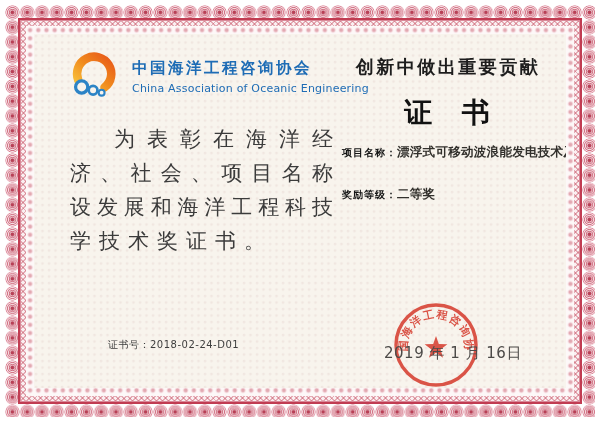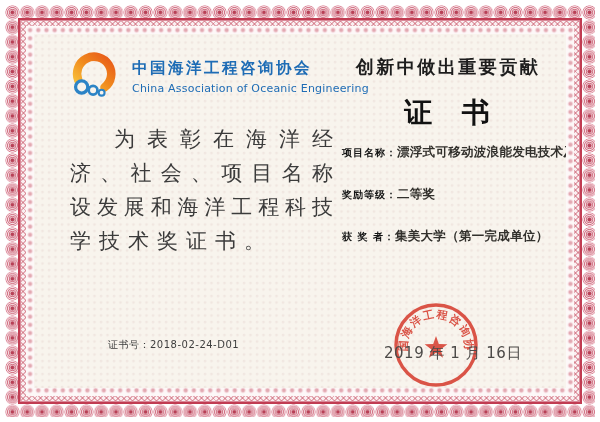--- a/index.html
+++ b/index.html
@@ -174,23 +174,20 @@
             <div class="award-subtitle">证 书</div>
           </div>
 
           <div class="fields">
             <div class="field-row">
               <span class="f-label">项目名称：</span><span class="f-value">漂浮式可移动波浪能发电技术及装置</span>
             </div>
             <div class="field-row">
               <span class="f-label">奖励等级：</span><span class="f-value">二等奖</span>
             </div>
-            <div class="field-row">
-              <span class="f-label">获 奖 者：</span><span class="f-value">集美大学（第一完成单位）</span>
-            </div>
           </div>
 
           <svg class="seal" viewBox="0 0 90 90">
             <circle cx="45" cy="45" r="40" fill="none" stroke="#d5392b" stroke-width="3.4"></circle>
             <path id="sealArc" d="M 17.8 57 A 29 29 0 1 1 72.2 57" fill="none"></path>
             <text fill="#d5392b"><textPath href="#sealArc" startOffset="50%" text-anchor="middle">中国海洋工程咨询协会</textPath></text>
             <polygon fill="#d5392b" points="45,36 47.82,44.12 56.41,44.29 49.57,49.48 52.05,57.71 45,52.8 37.95,57.71 40.43,49.48 33.59,44.29 42.18,44.12"></polygon>
           </svg>
 
           <div class="award-date">2019 年 1 月 16日</div>

